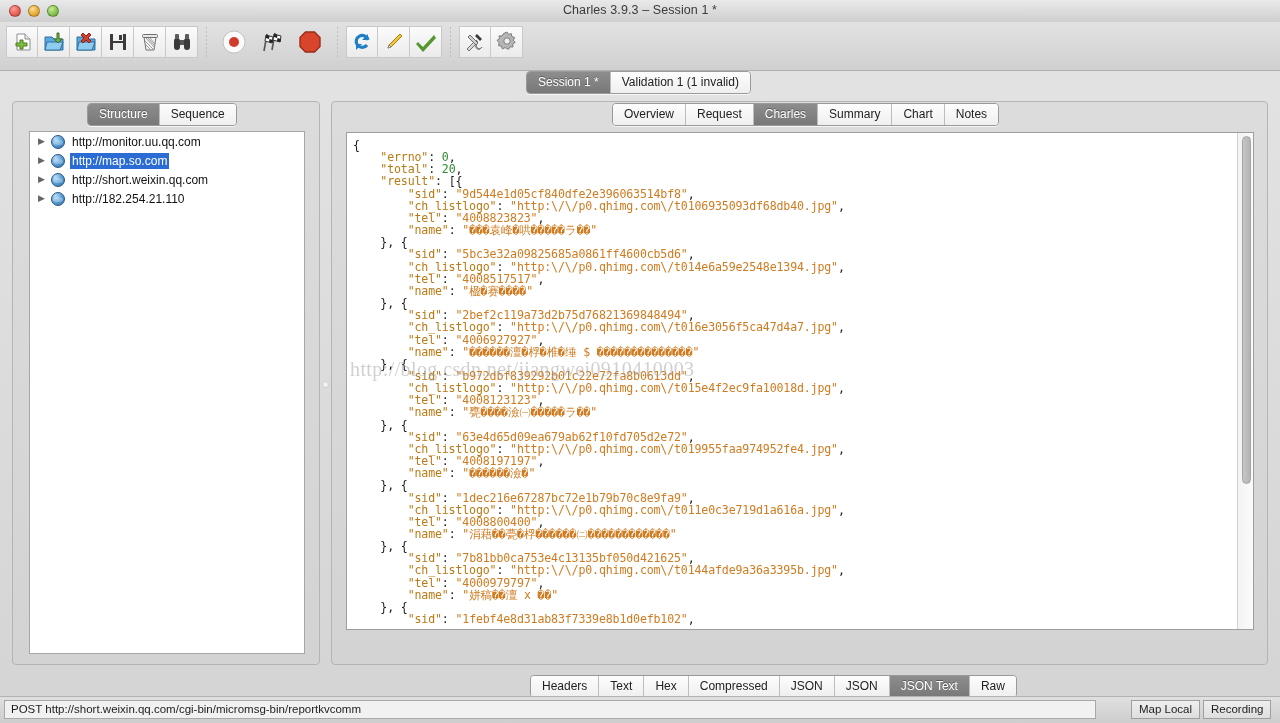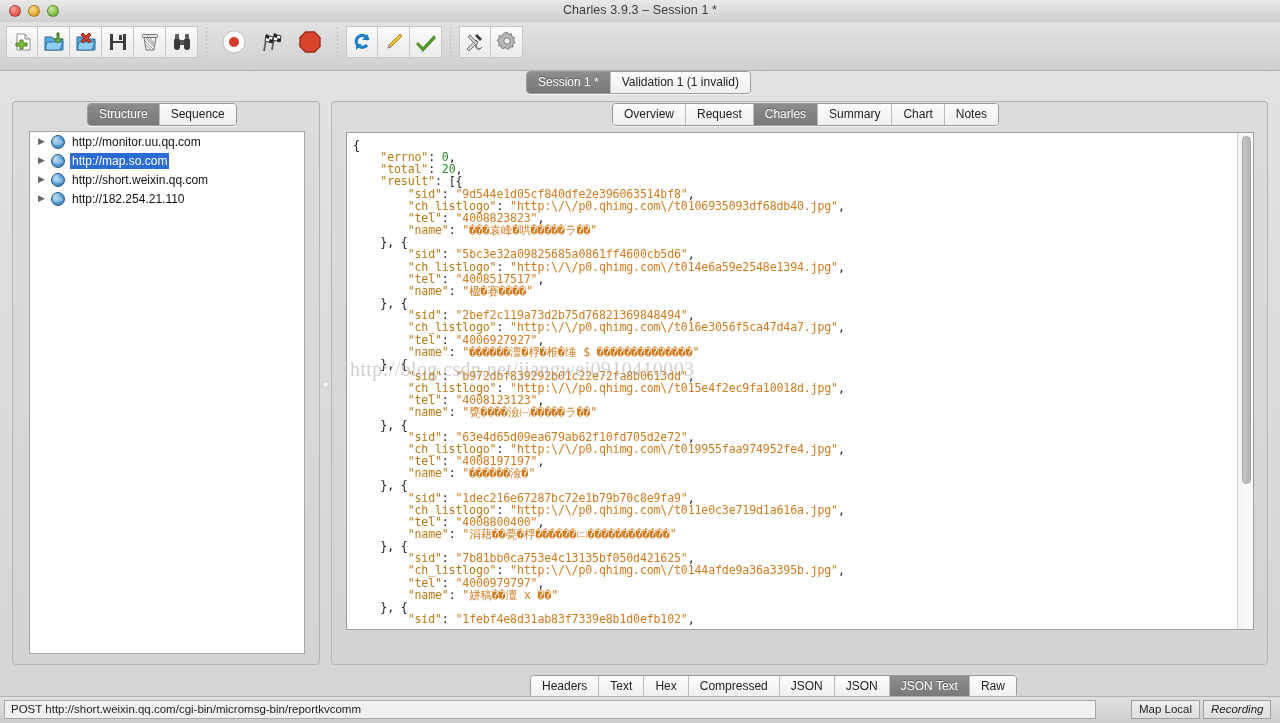--- a/index.html
+++ b/index.html
@@ -293,21 +293,21 @@
     height: 19px;
     background: linear-gradient(#efefef, #dedede);
     border: 1px solid #9f9f9f;
     box-sizing: border-box;
     font-size: 11.5px;
     color: #1d1d1d;
     padding: 2px 7px 0 7px;
     white-space: nowrap;
   }
   #btn-map-local { left: 1131px; }
-  #btn-recording { left: 1203px; font-style: italic; }
+  #btn-recording { left: 1203px; }
 </style>
 </head>
 <body>
 
 <div id="app">
 
   <div class="titlebar">
     <div class="traffic">
       <div class="tl red"></div>
       <div class="tl yellow"></div>

